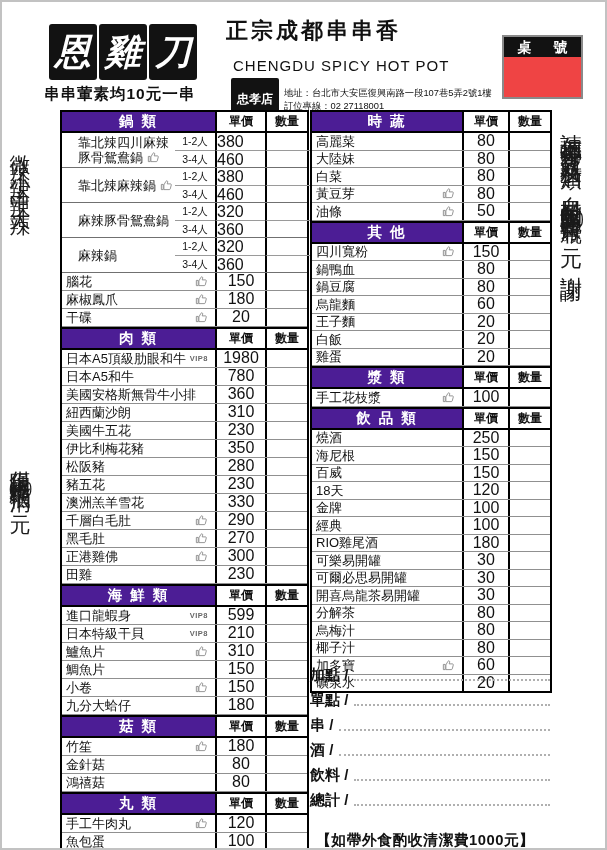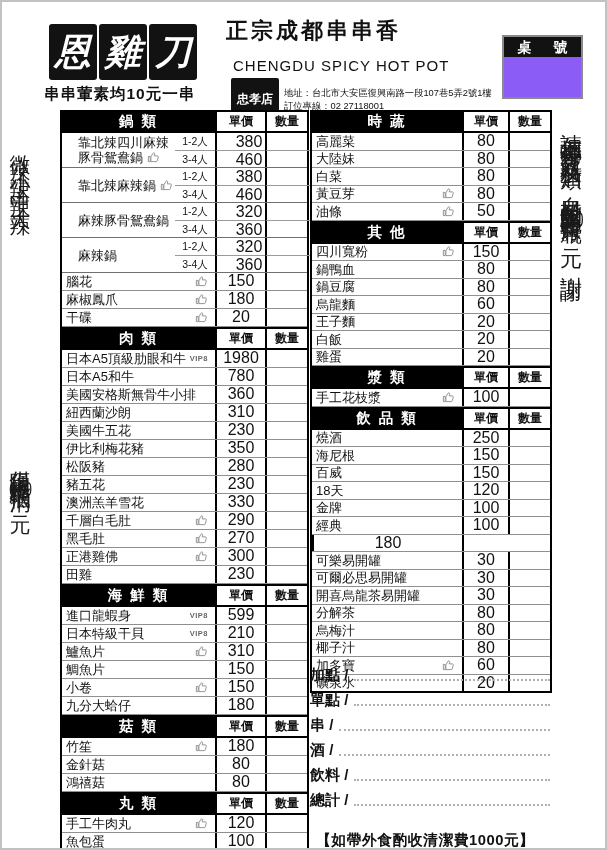--- a/index.html
+++ b/index.html
@@ -21,60 +21,60 @@
   .title{position:absolute; left:224px; top:14px; margin:0; width:260px;
     font-family:Liberation Sans, sans-serif; font-weight:900; font-size:22px;
     letter-spacing:3px; white-space:nowrap;}
   .subtitle{position:absolute; left:231px; top:55px; font-size:15px;
     letter-spacing:1px; font-weight:500; white-space:nowrap;}
   .addr-row{position:absolute; left:229px; top:76px; display:flex; align-items:center; gap:5px;}
   .branch{background:#121212; color:#fff; font-size:12px; font-weight:bold;
     padding:13px 6px; border-radius:2px; white-space:nowrap;}
   .addr{font-size:9.3px; line-height:1.3; white-space:nowrap; font-weight:500;}
   .table-box{position:absolute; left:500px; top:33px; width:81px; height:64px;
-    box-sizing:border-box; border:2px solid #8a8a8a; background:#8b5cf6;}
+    box-sizing:border-box; border:2px solid #8a8a8a; background:#ef4444;}
   .tb-head{height:20px; line-height:20px; background:#121212; color:#fff;
     text-align:center; font-size:14px; font-weight:bold; letter-spacing:9px; text-indent:9px;}
   .tb-body{height:40px;}
   
   .v-text{position:absolute; writing-mode:vertical-rl; text-orientation:upright;
     color:#1a1a1a; white-space:nowrap;}
   .tcy{text-combine-upright:all;}
   .left-1{left:4px; top:136px; font-size:21px; letter-spacing:6px; font-weight:500;}
   .left-2{left:4px; top:452px; font-size:21px; letter-spacing:3px; font-weight:500;}
   .right-1{left:554px; top:114px; font-size:22px; letter-spacing:3.2px; font-weight:500;}
   
   .menu{position:absolute; box-sizing:border-box; border:2px solid #000; background:#fff;}
   .left-menu{left:58px; top:108px; width:249px;}
   .right-menu{left:308px; top:108px; width:242px;}
   .sec-head{display:grid; height:19px; line-height:19px;
     border-top:2px solid #000; border-bottom:2px solid #000;}
   .menu > .sec-head:first-child{border-top:none;}
   .left-menu .sec-head{grid-template-columns:153px 50px 42px;}
   .right-menu .sec-head{grid-template-columns:150px 46px 42px;}
-  .sh-title{background:#000000; color:#fff; font-weight:bold; font-size:14.5px;
+  .sh-title{background:#4c1d95; color:#fff; font-weight:bold; font-size:14.5px;
     text-align:center; letter-spacing:2px; overflow:hidden; white-space:nowrap;}
   .sh-price,.sh-qty{font-size:12px; font-weight:bold; text-align:center;
     border-left:2px solid #000; box-sizing:border-box;}
   .row{display:grid; height:17px; line-height:16px; border-bottom:1px solid #909090;}
   .left-menu .row{grid-template-columns:153px 50px 42px;}
   .right-menu .row{grid-template-columns:150px 46px 42px; height:16.5px; line-height:15.5px;}
   .menu .row:last-child,.menu .prow:last-child{border-bottom:none;}
   .c-name{display:flex; align-items:center; justify-content:space-between;
     padding:0 7px 0 4px; font-size:13px; white-space:nowrap; overflow:hidden; box-sizing:border-box;}
   .c-price{text-align:center; font-size:16px; border-left:2px solid #000; box-sizing:border-box;}
   .c-qty{border-left:2px solid #000; box-sizing:border-box;}
   
   .prow{display:grid; grid-template-columns:113px 40px 50px 46px;
     grid-template-rows:17px 17px; border-bottom:1px solid #707070;}
   .p-name{grid-row:1 / span 2; display:flex; flex-direction:column; justify-content:center;
     padding-left:16px; font-size:13px; line-height:15px; white-space:nowrap; overflow:hidden;}
   .p-size{font-size:10.5px; text-align:center; line-height:17px; box-sizing:border-box;}
-  .p-price{text-align:center; font-size:16px; line-height:17px;
-    border-left:2px solid #000; box-sizing:border-box;padding-left:16px;}
+  .p-price{text-align:left; font-size:16px; line-height:17px;
+    border-left:2px solid #000; box-sizing:border-box;}
   .p-qty{border-left:2px solid #000; box-sizing:border-box;}
   .sub2{border-top:1px solid #9a9a9a;}
   .thumb{width:13px; height:13px; flex:0 0 auto;}
   .p-name .thumb{display:inline-block; vertical-align:-2px; margin-left:4px;}
   .vip{font-size:7.5px; color:#666; letter-spacing:.5px; font-weight:bold;}
   
   .order-area{position:absolute; left:308px; top:658px; width:242px;}
   .order-line{display:flex; align-items:flex-end; height:25px;}
   .ol-label{font-size:15px; font-weight:600; white-space:nowrap;}
   .ol-dots{flex:1; margin:0 2px 4px 6px; border-bottom:2px dotted #b0b0b0;}
@@ -586,20 +586,23 @@
         <div class="c-qty"></div>
       </div>
       <div class="row">
         <div class="c-name">
           <span class="nm">經典</span>
         </div>
         <div class="c-price">100</div>
         <div class="c-qty"></div>
       </div>
       <div class="row">
+        <div class="c-name">
+          <span class="nm">RIO雞尾酒</span>
+        </div>
         <div class="c-price">180</div>
         <div class="c-qty"></div>
       </div>
       <div class="row">
         <div class="c-name">
           <span class="nm">可樂易開罐</span>
         </div>
         <div class="c-price">30</div>
         <div class="c-qty"></div>
       </div>

